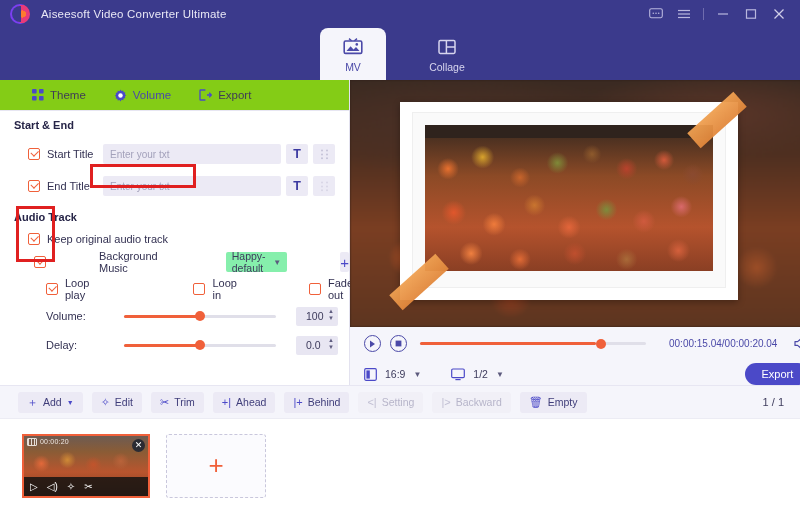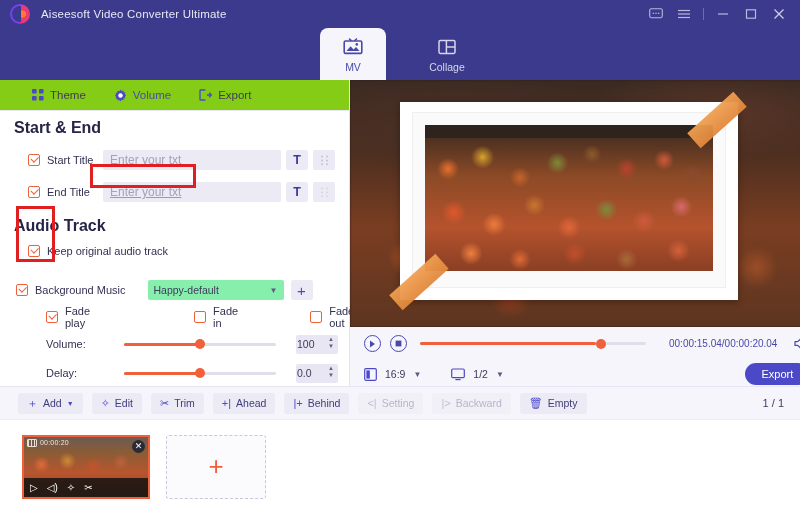--- a/index.html
+++ b/index.html
@@ -87,21 +87,21 @@
     background:#84cc16;
   }
   .subtab {
     display: flex; align-items: center; gap: 6px;
     font-size: 11.5px; color: #3f3d56;
     padding: 0 14px; height: 31px;
   }
   .subtab.active { color: #4b49a8; }
 
   .sectlabel {
-    font-size: 16px; font-weight: bold; color: #262447;
+    font-size: 11px; font-weight: bold; color: #262447;
     padding: 8px 0 4px 14px;
   }
 
   .row { display: flex; align-items: center; height: 23px; padding-left: 28px; }
   .rowlabel { font-size: 11px; color: #333152; }
 
   .cb {
     width: 12px; height: 12px; border: 1.4px solid #f0603a; border-radius: 2px;
     background: #fff; position: relative; flex: 0 0 12px; margin-right: 7px;
   }
@@ -109,32 +109,32 @@
     content: ""; position: absolute; left: 2px; top: 1px;
     width: 6px; height: 3.5px;
     border-left: 1.6px solid #f0603a; border-bottom: 1.6px solid #f0603a;
     transform: rotate(-45deg);
   }
 
   .titlerow { display: flex; align-items: center; height: 26px; padding-left: 28px; margin-top: 6px; }
   .titlerow .rowlabel { width: 56px; }
   .tinput {
     flex: 0 0 178px; height: 20px; background: #eceaf5; border: none;
-    border-radius: 2px; font-size: 12px; color: #9a98b4;
-    padding-left: 7px; font-family: "Liberation Sans", sans-serif; text-decoration: underline;
+    border-radius: 2px; font-size: 10px; color: #9a98b4;
+    padding-left: 7px; font-family: "Liberation Sans", sans-serif;
   }
   .tinput::placeholder { color: #a3a1bb; }
   .sqbtn {
     width: 22px; height: 20px; margin-left: 5px; border-radius: 2px;
     background: #eceaf5; display: flex; align-items: center; justify-content: center;
     font-size: 12.5px; color: #3b39a0; font-weight: bold;
   }
   .sqbtn.dots { color: #c5c3d8; font-size: 9px; letter-spacing:1px;}
 
-  .musicrow { display: flex; align-items: center; height: 24px; padding-left: 16px; margin-top:16px;}
+  .musicrow { display: flex; align-items: center; height: 24px; padding-left: 34px; margin-top:0;gap:46px;}
   .select {
     width: 136px; height: 20px; background: #86efac; border-radius: 2px;
     display: flex; align-items: center; padding: 0 6px;
     font-size: 10.5px; color: #3d3b5c; margin-left: 22px; position: relative; justify-content: flex-end;
   }
   .select .caret { margin-left: auto; font-size: 8px; color: #5c5a7d; }
   .plusbtn {
     width: 22px; height: 20px; background: #eceaf5; border-radius: 2px;
     margin-left: 7px; display: flex; align-items: center; justify-content: center;
     color: #4b49c8; font-size: 15px;
@@ -151,21 +151,21 @@
     width: 152px; height: 3px; background: #e0dfe9; border-radius: 2px; position: relative;
   }
   .track .fill { position: absolute; left: 0; top: 0; height: 3px; background: #f0603a; border-radius: 2px; }
   .track .knob {
     position: absolute; top: -3.5px; width: 10px; height: 10px; border-radius: 50%;
     background: #f0603a;
   }
   .spin {
     width: 42px; height: 19px; background: #e8e6f2; border-radius: 2px;
     margin-left: 20px; display: flex; align-items: center;
-    font-size: 10.5px; color: #3d3b5c; padding-left: 1px; position: relative;
+    font-size: 10.5px; color: #3d3b5c; padding-left: 10px; position: relative;
   }
   .spin .arrows {
     position: absolute; right: 4px; top: 2px;
     display: flex; flex-direction: column; gap: 2px; color: #5f5d80; font-size: 6px; line-height: 5px;
   }
 
   
   .rightpanel { flex: 1; display: flex; flex-direction: column; background:#f5f5fb; }
   .preview {
     flex: 0 0 247px; position: relative; overflow: hidden;
@@ -478,25 +478,25 @@
         <div class="select">
           <span>Happy-default</span>
           <span class="caret">▼</span>
         </div>
         <div class="plusbtn">+</div>
       </div>
 
       <div class="triple">
         <div class="item i1">
           <div class="cb on"></div>
-          <span class="rowlabel">Fade play</span>
+          <span class="rowlabel">Loop play</span>
         </div>
         <div class="item i2">
           <div class="cb"></div>
-          <span class="rowlabel">Fade in</span>
+          <span class="rowlabel">Loop in</span>
         </div>
         <div class="item i3">
           <div class="cb"></div>
           <span class="rowlabel">Fade out</span>
         </div>
       </div>
 
       <div class="sliderrow">
         <span class="lbl">Volume:</span>
         <div class="track">

